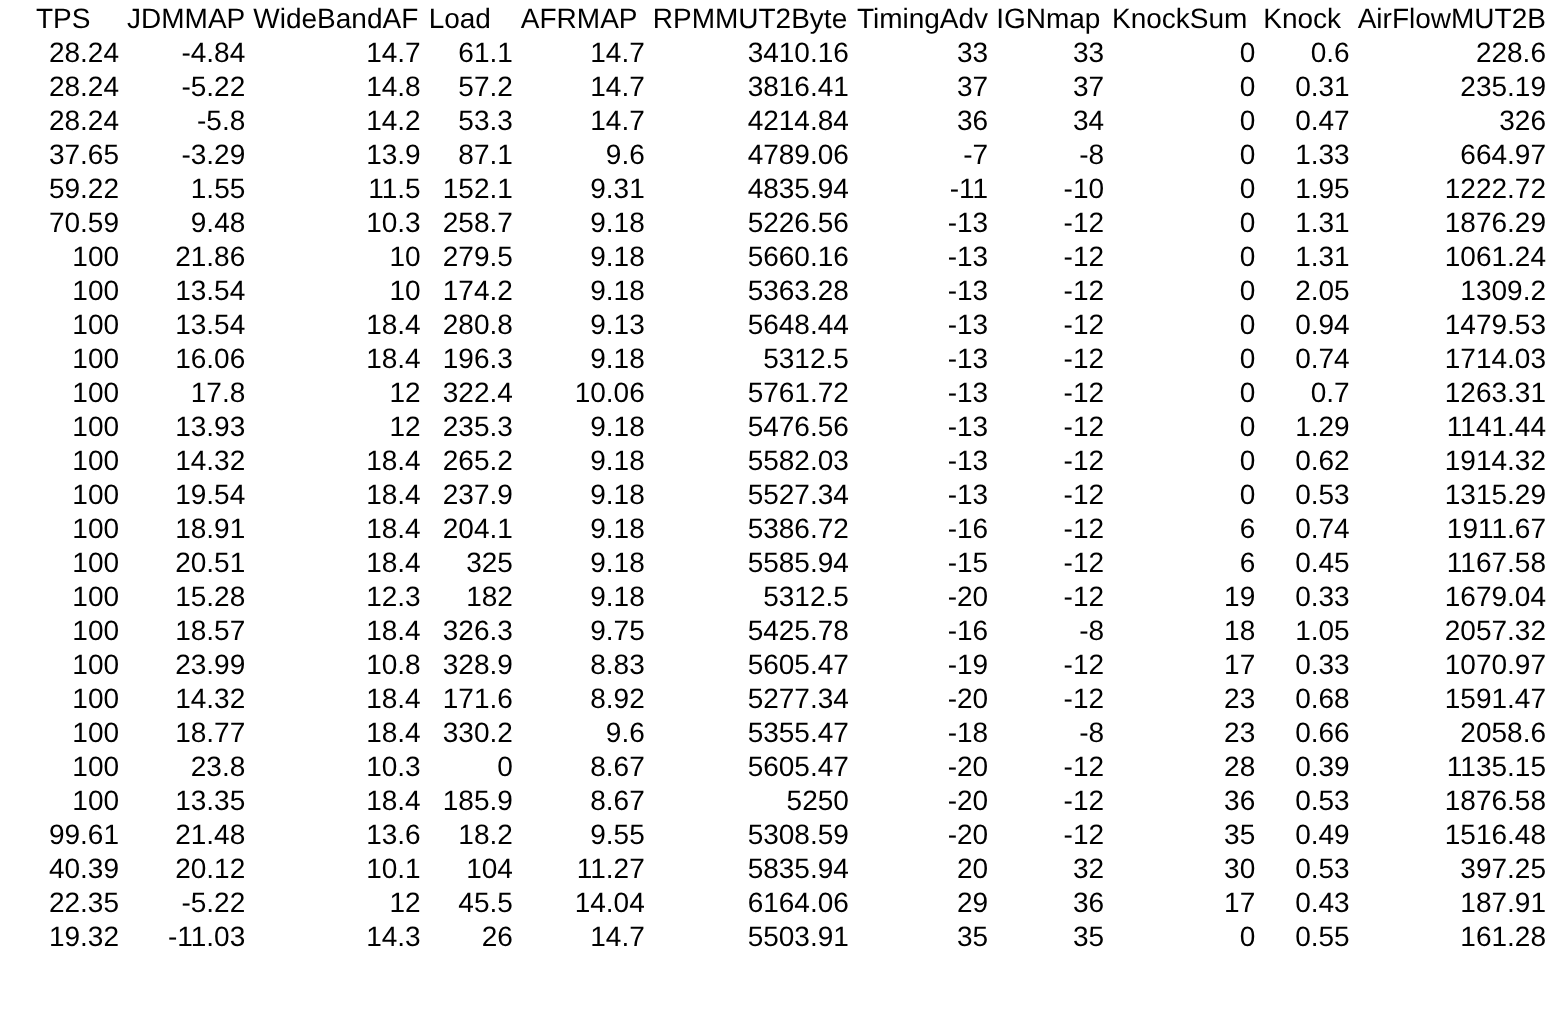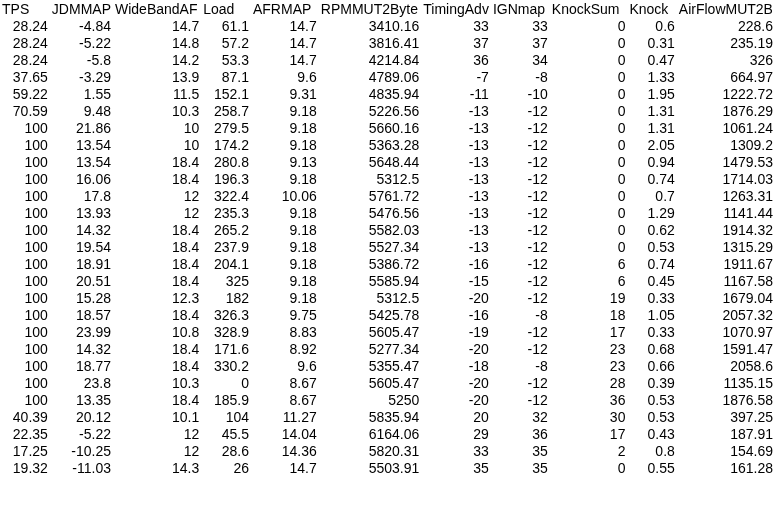--- a/index.html
+++ b/index.html
@@ -8,21 +8,21 @@
     background: #ffffff;
   }
   body {
     width: 777px;
     height: 512px;
     overflow: hidden;
   }
   table.log-table {
     border-collapse: collapse;
     table-layout: fixed;
-    margin: 1px 0 0 0;
+    margin: 1px 0 0 16px;
   }
   table.log-table th,
   table.log-table td {
     font-family: "Liberation Sans", sans-serif;
     font-size: 14px;
     font-weight: 400;
     color: #000000;
     height: 17px;
     line-height: 17px;
     padding: 0 4px 0 0;
@@ -367,20 +367,33 @@
           <td>185.9</td>
           <td>8.67</td>
           <td>5250</td>
           <td>-20</td>
           <td>-12</td>
           <td>36</td>
           <td>0.53</td>
           <td>1876.58</td>
         </tr>
         <tr>
+          <td>99.61</td>
+          <td>21.48</td>
+          <td>13.6</td>
+          <td>18.2</td>
+          <td>9.55</td>
+          <td>5308.59</td>
+          <td>-20</td>
+          <td>-12</td>
+          <td>35</td>
+          <td>0.49</td>
+          <td>1516.48</td>
+        </tr>
+        <tr>
           <td>40.39</td>
           <td>20.12</td>
           <td>10.1</td>
           <td>104</td>
           <td>11.27</td>
           <td>5835.94</td>
           <td>20</td>
           <td>32</td>
           <td>30</td>
           <td>0.53</td>
@@ -393,33 +406,20 @@
           <td>45.5</td>
           <td>14.04</td>
           <td>6164.06</td>
           <td>29</td>
           <td>36</td>
           <td>17</td>
           <td>0.43</td>
           <td>187.91</td>
         </tr>
         <tr>
-          <td>17.25</td>
-          <td>-10.25</td>
-          <td>12</td>
-          <td>28.6</td>
-          <td>14.36</td>
-          <td>5820.31</td>
-          <td>33</td>
-          <td>35</td>
-          <td>2</td>
-          <td>0.8</td>
-          <td>154.69</td>
-        </tr>
-        <tr>
           <td>19.32</td>
           <td>-11.03</td>
           <td>14.3</td>
           <td>26</td>
           <td>14.7</td>
           <td>5503.91</td>
           <td>35</td>
           <td>35</td>
           <td>0</td>
           <td>0.55</td>

